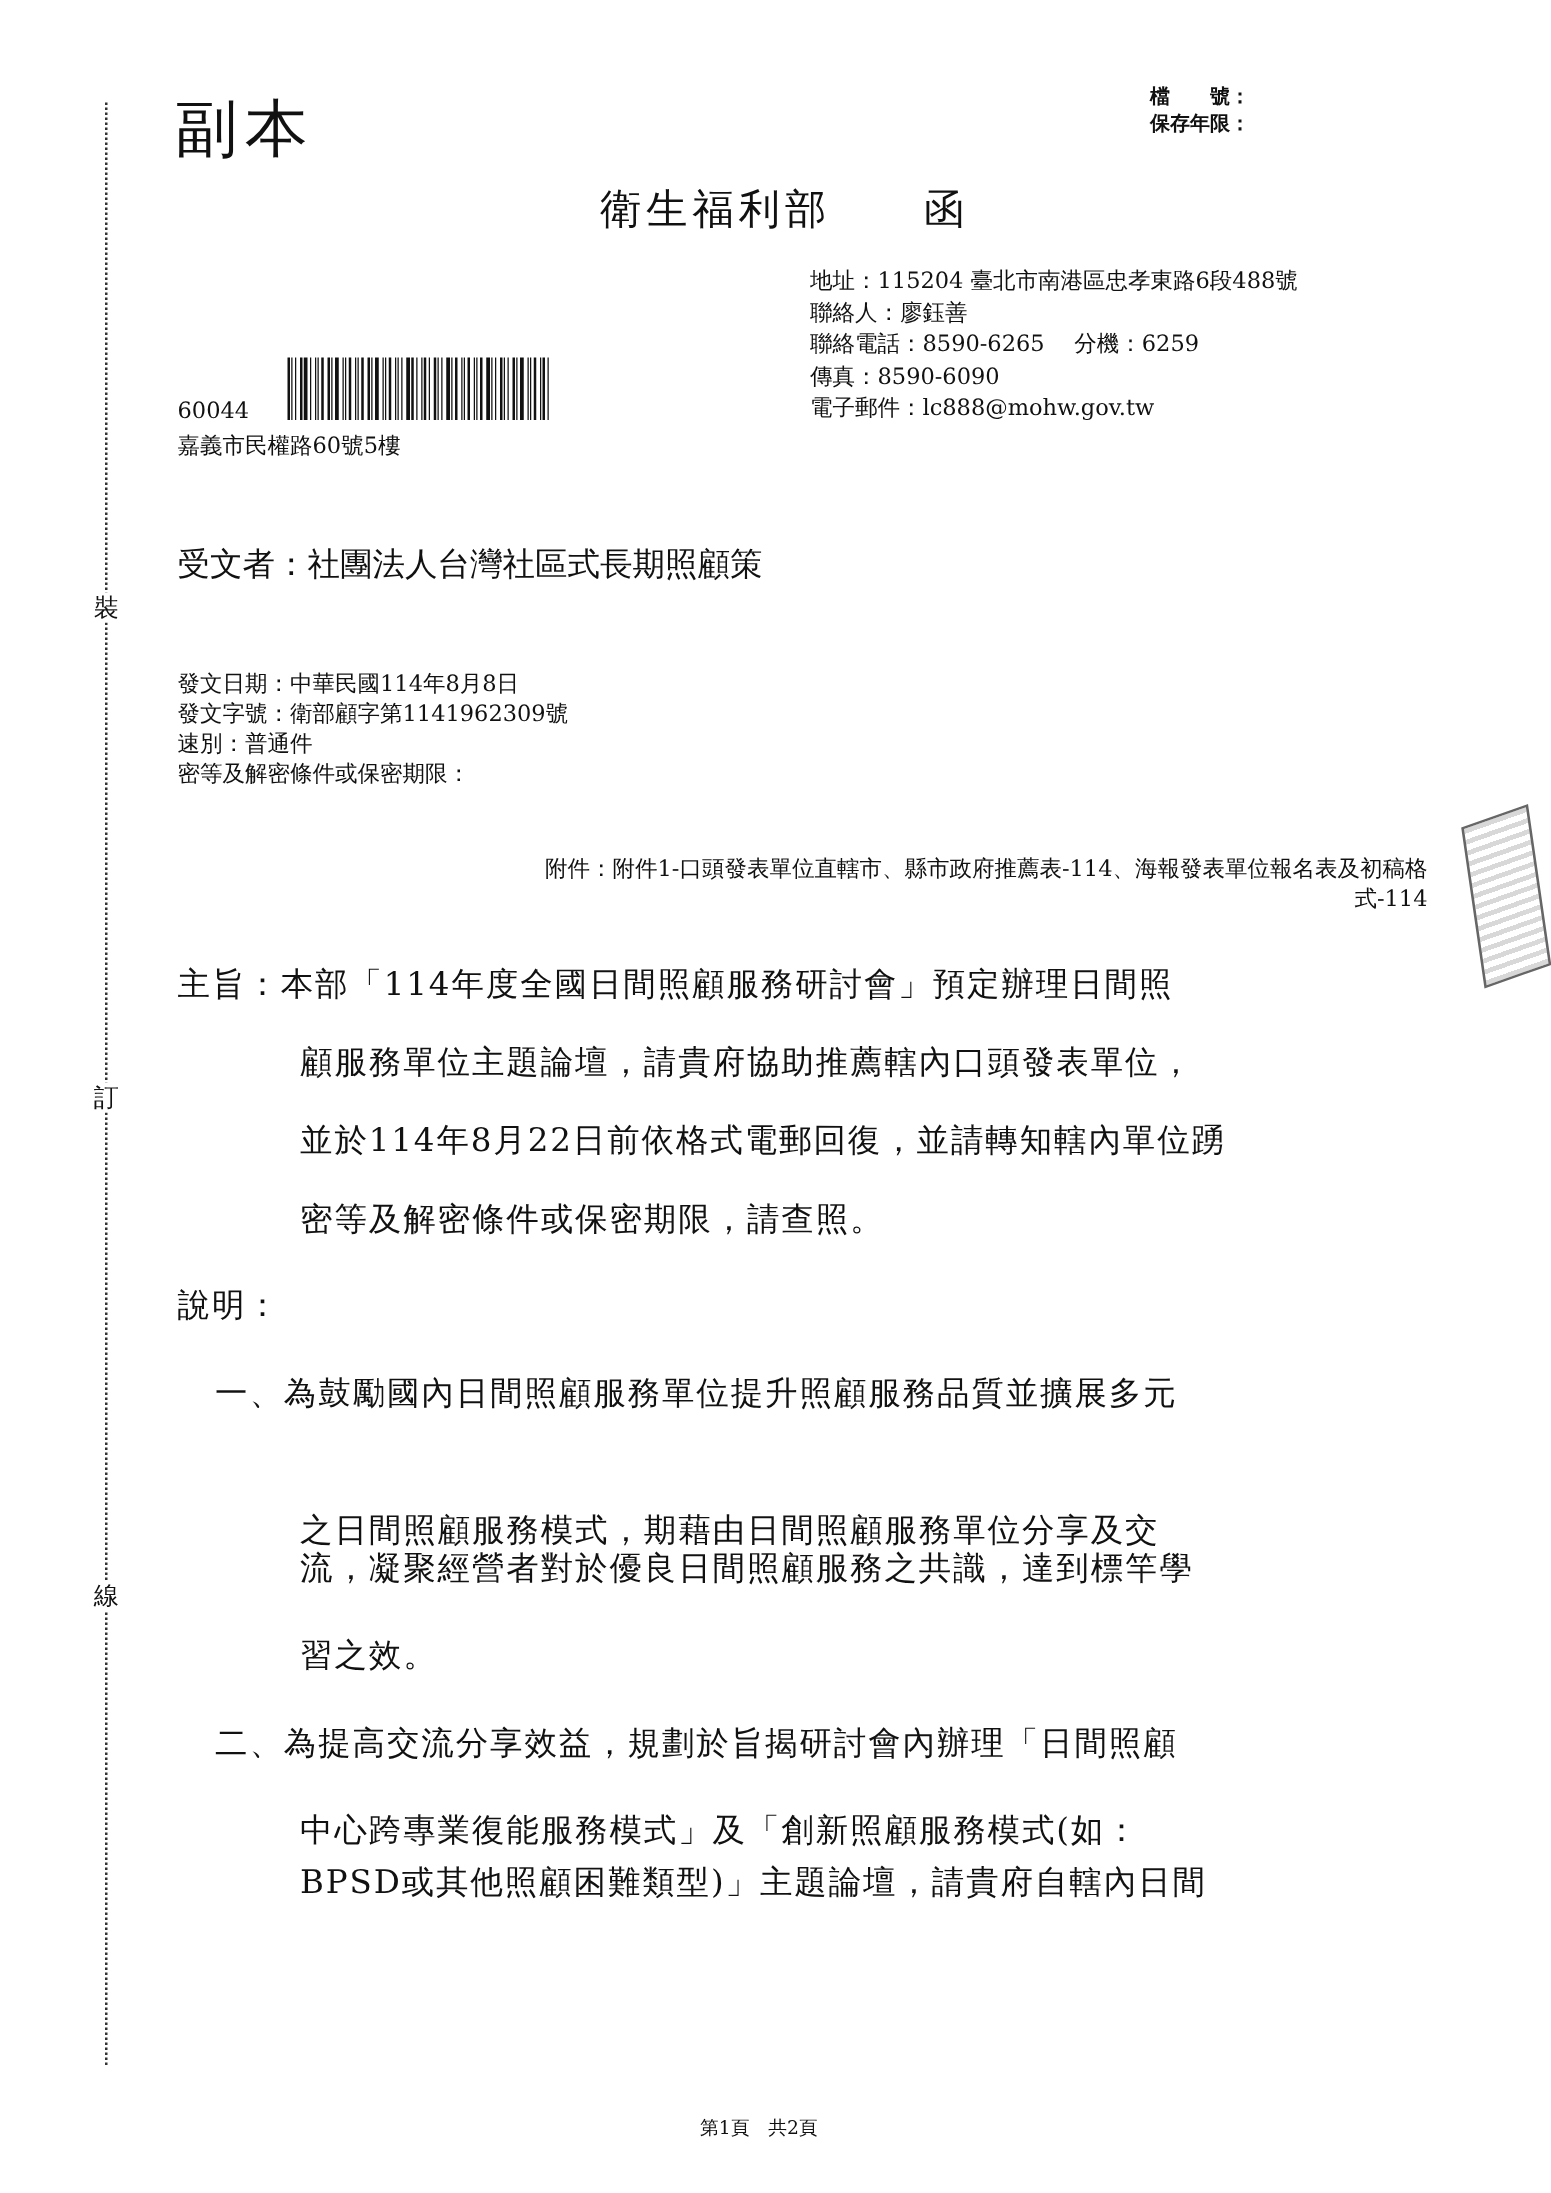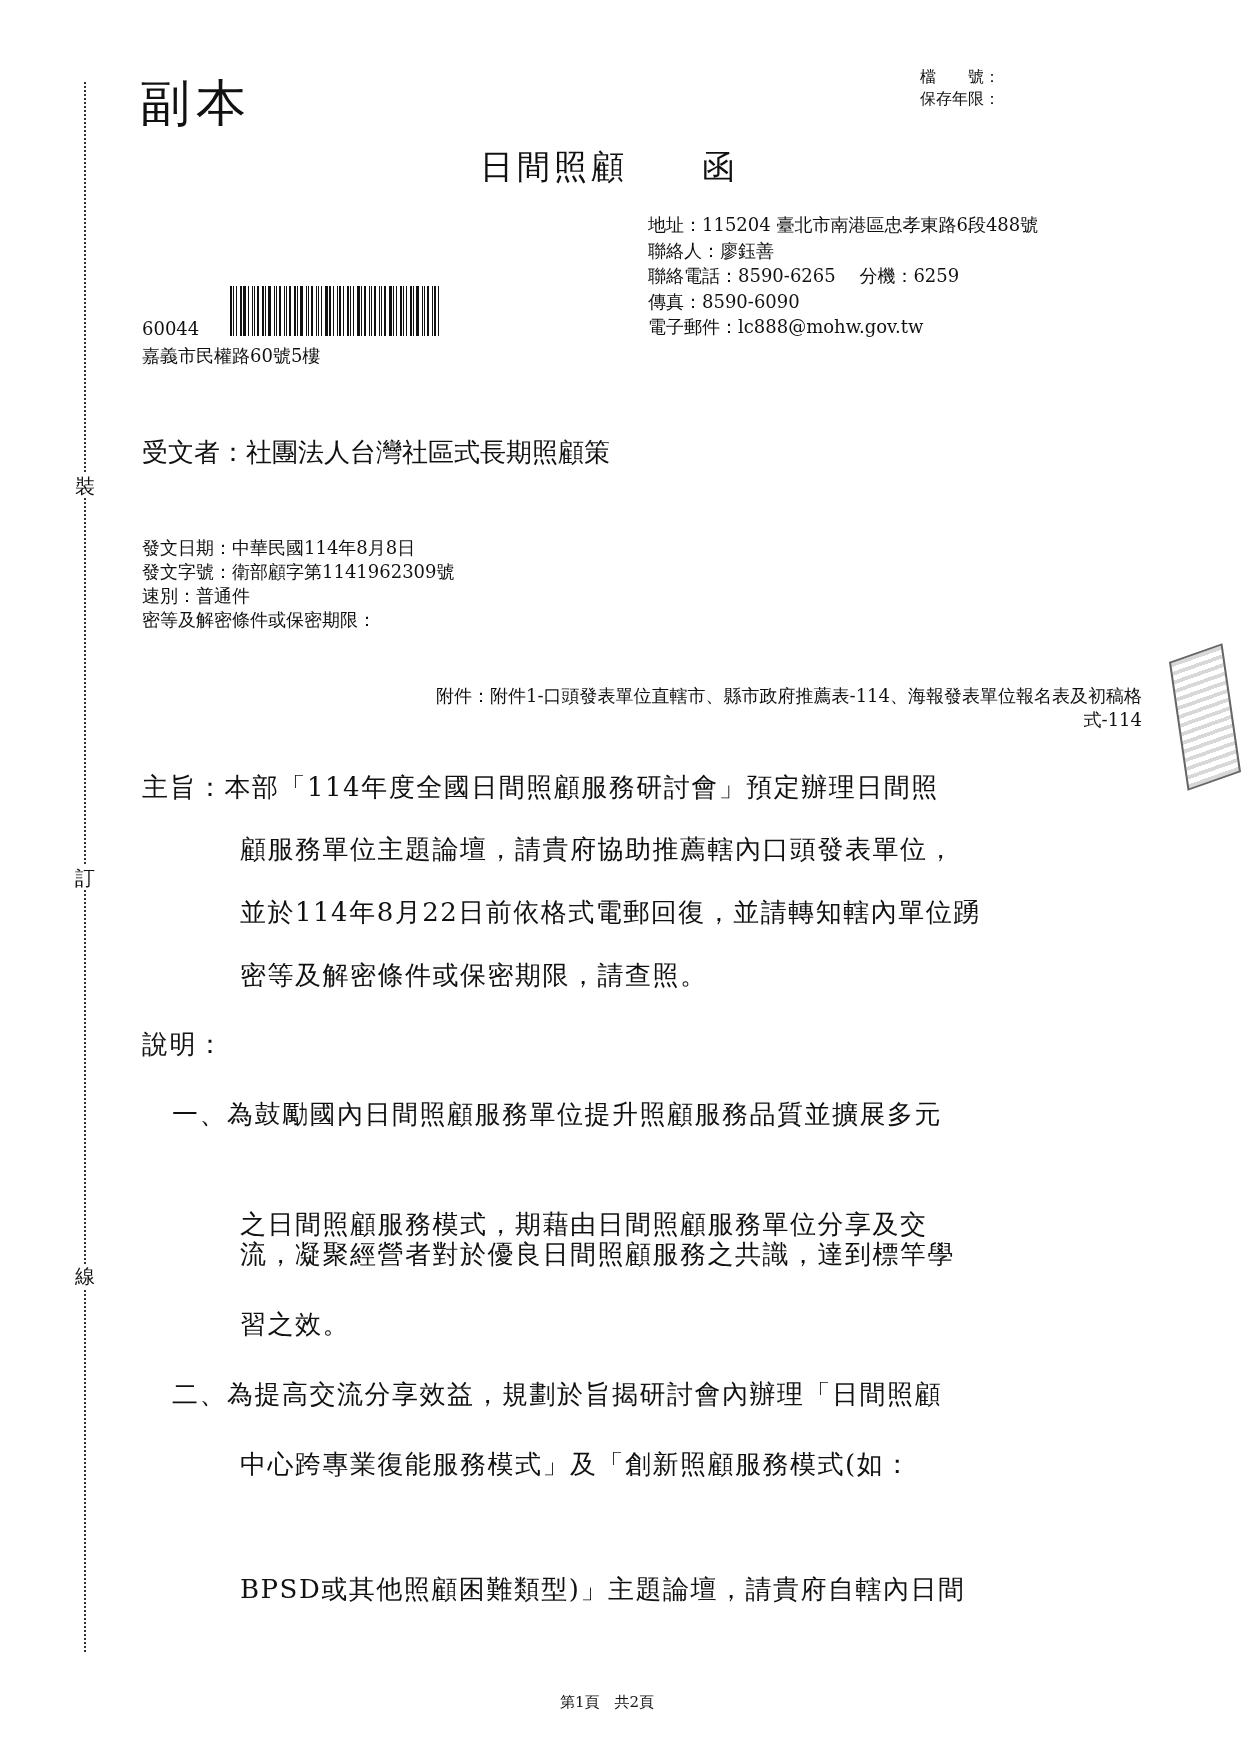--- a/index.html
+++ b/index.html
@@ -2,21 +2,21 @@
 <html><head>
 <meta charset="utf-8">
 <style>
   html, body { margin:0; padding:0; background:#ffffff; }
   body { width:1241px; height:1754px; position:relative; overflow:hidden; color:#111; font-family:"DejaVu Serif", serif; }
   .abs { position:absolute; }
   .binding-line { position:absolute; left:84px; top:82px; height:1570px; width:0; border-left:2px dotted #333; }
   .binding-char { position:absolute; left:72px; font-size:20px; background:#fff; line-height:24px; width:26px; text-align:center; }
   .copy-mark { left:140px; top:70px; font-size:50px; letter-spacing:6px; }
   .file-meta { left:920px; top:66px; font-size:16px; line-height:22px; }
-  .file-meta div { white-space:pre; }
+  .file-meta div { white-space:pre;font-weight:bold; }
   .agency-title { left:480px; top:145px; font-size:33px; letter-spacing:4px; }
   .contact { left:648px; top:212px; font-size:18px; line-height:25.5px; }
   .barcode { left:230px; top:286px; width:290px; height:50px; display:flex; align-items:stretch; }
   .barcode span { display:block; background:#111; }
   .zip { left:142px; top:318px; font-size:18px; }
   .rec-address { left:142px; top:344px; font-size:18px; }
   .recipient { left:142px; top:432px; font-size:26px; line-height:40px; }
   .recipient .indent { padding-left:103px; }
   .meta-block { left:142px; top:536px; font-size:18px; line-height:24px; }
   .attach { left:142px; top:684px; font-size:18px; line-height:24px; width:1000px;text-align:right; }
@@ -33,21 +33,21 @@
 <div class="binding-char" style="top:866px">訂</div>
 <div class="binding-char" style="top:1264px">線</div>
 
 <div class="abs copy-mark">副本</div>
 
 <div class="abs file-meta">
   <div>檔　　號：</div>
   <div>保存年限：</div>
 </div>
 
-<div class="abs agency-title">日間照顧　　函</div>
+<div class="abs agency-title">衛生福利部　　函</div>
 
 <div class="abs contact">
   <div>地址：115204 臺北市南港區忠孝東路6段488號</div>
   <div>聯絡人：廖鈺善</div>
   <div>聯絡電話：8590-6265　 分機：6259</div>
   <div>傳真：8590-6090</div>
   <div>電子郵件：lc888@mohw.gov.tw</div>
 </div>
 
 <div class="abs barcode" id="barcode">
@@ -137,15 +137,15 @@
 <div class="line" style="left:240px;top:895px">並於114年8月22日前依格式電郵回復，並請轉知轄內單位踴</div>
 <div class="line" style="left:240px;top:958px">密等及解密條件或保密期限，請查照。</div>
 
 <div class="line" style="left:142px;top:1027px">說明：</div>
 <div class="line" style="left:172px;top:1097px">一、為鼓勵國內日間照顧服務單位提升照顧服務品質並擴展多元</div>
 <div class="line" style="left:240px;top:1207px">之日間照顧服務模式，期藉由日間照顧服務單位分享及交</div>
 <div class="line" style="left:240px;top:1237px">流，凝聚經營者對於優良日間照顧服務之共識，達到標竿學</div>
 <div class="line" style="left:240px;top:1307px">習之效。</div>
 <div class="line" style="left:172px;top:1377px">二、為提高交流分享效益，規劃於旨揭研討會內辦理「日間照顧</div>
 <div class="line" style="left:240px;top:1447px">中心跨專業復能服務模式」及「創新照顧服務模式(如：</div>
-<div class="line" style="left:240px;top:1572px">BPSD或其他照顧困難類型)」主題論壇，請貴府自轄內日間</div>
+<div class="line" style="left:240px;top:1488px">BPSD或其他照顧困難類型)」主題論壇，請貴府自轄內日間</div>
 
 <div class="abs footer">第1頁　共2頁</div>
 
 </body></html>

